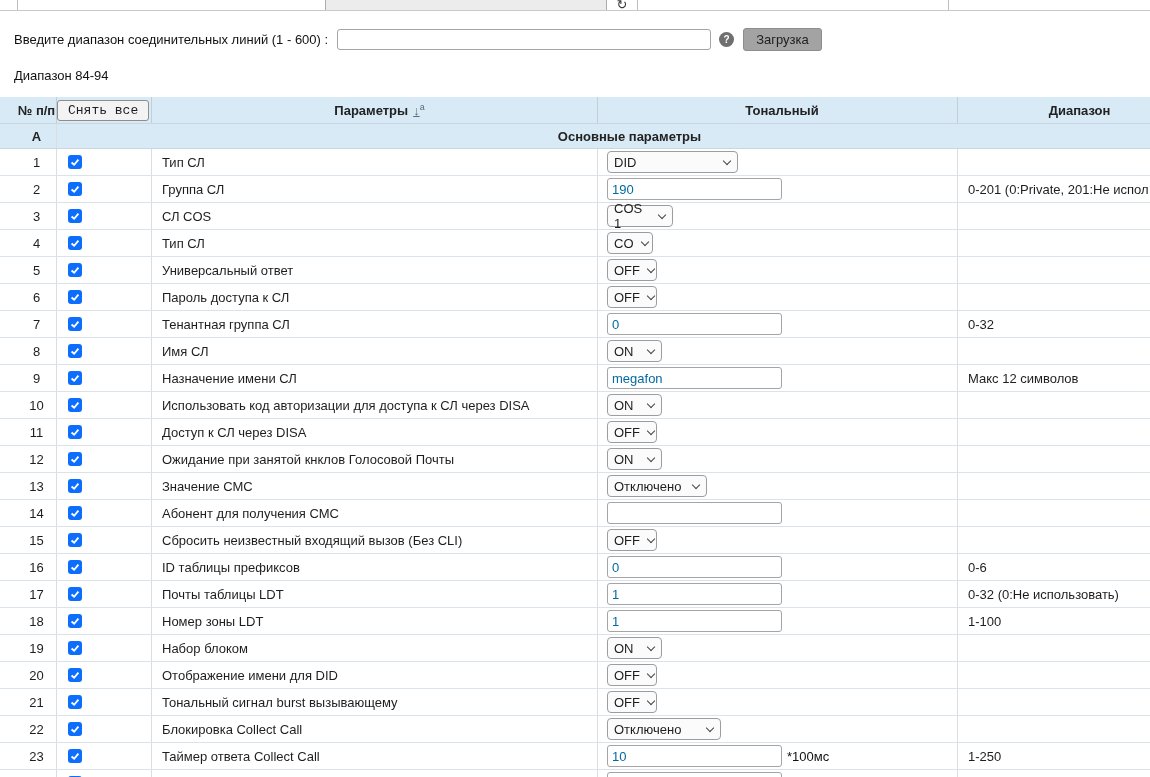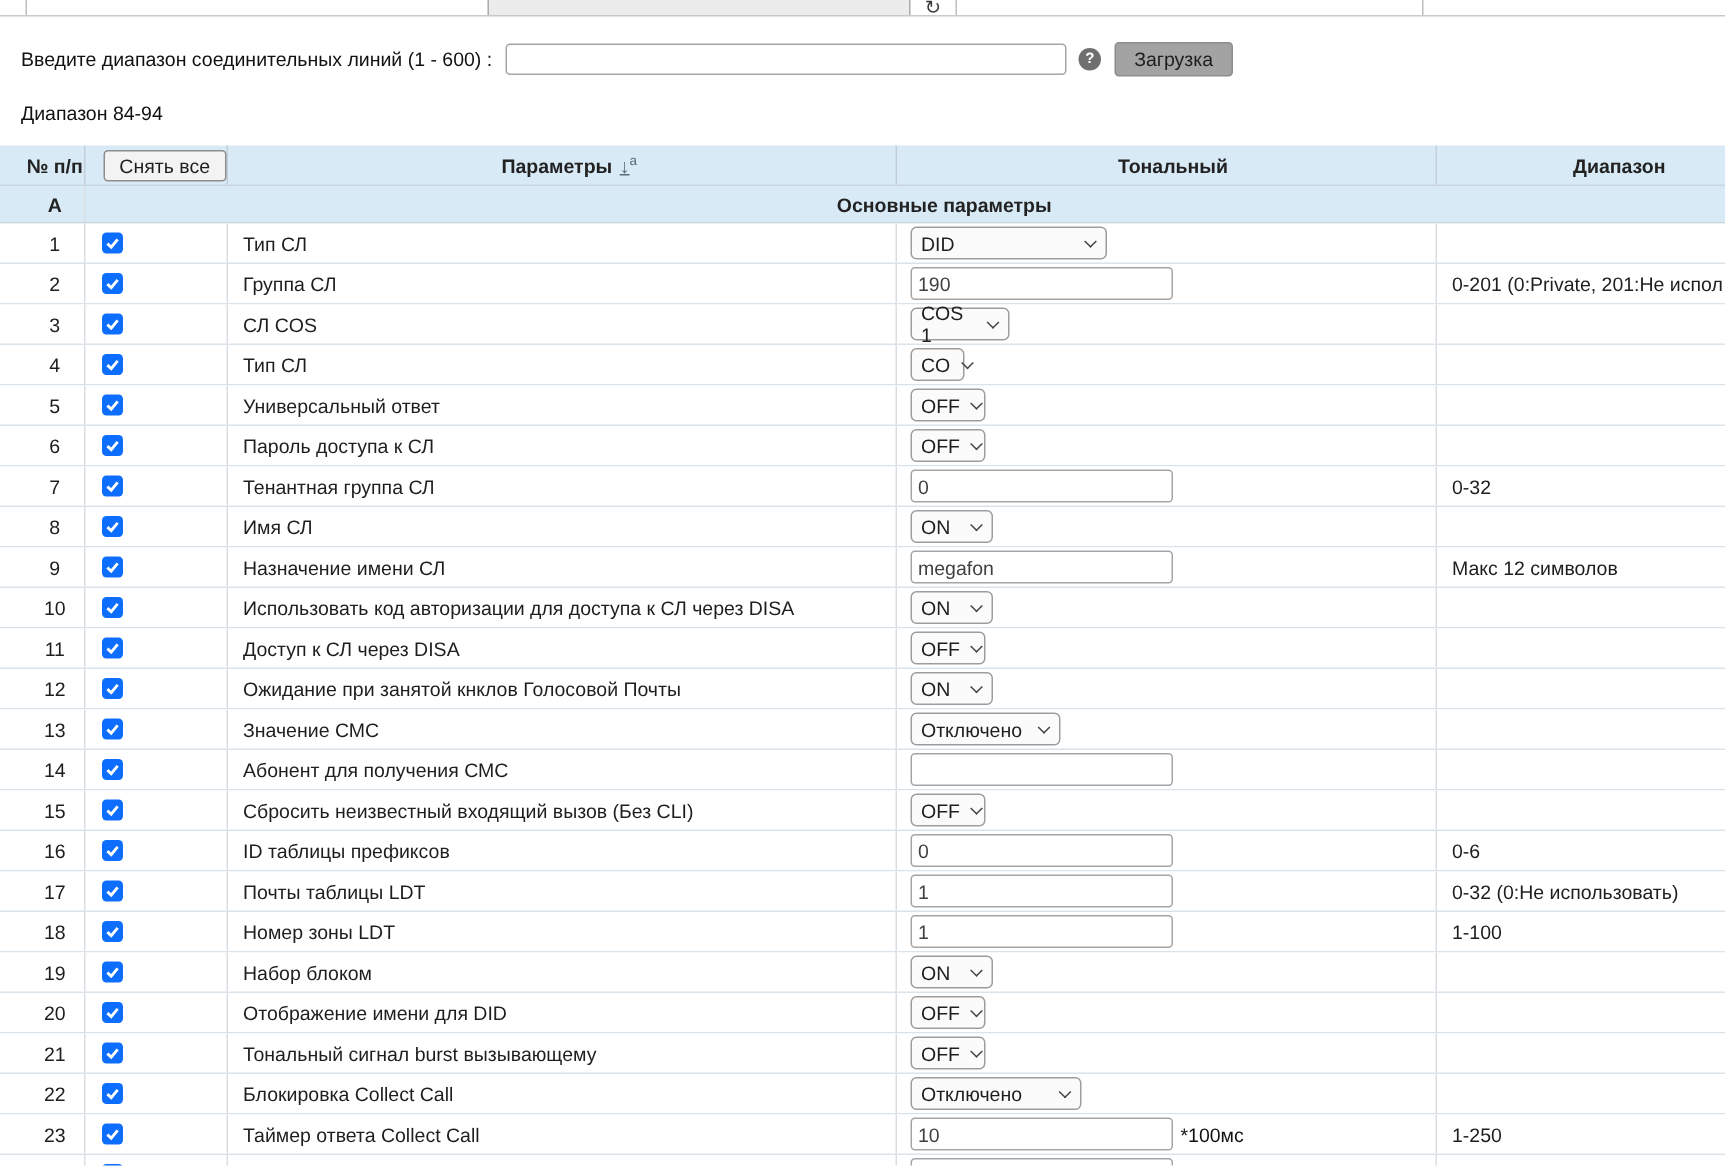--- a/index.html
+++ b/index.html
@@ -40,39 +40,39 @@
   .td,.th{border-right:1px solid var(--col_border);display:flex;align-items:center;}
   .thead .th{border-right:1px solid #c3ced6;font-weight:bold;color:#222;justify-content:center;}
   .col-num{width:57px;justify-content:center;padding-left:17px;}
   .col-check{width:95px;padding-left:11px;}
   .col-param{width:446px;padding-left:10px;}
   .col-value{width:360px;padding-left:9px;}
   .col-range{width:244px;padding-left:10px;border-right:none;overflow:hidden;white-space:nowrap;}
   .thead .tr{height:27px;}
   .section .tr{height:25px;}
   .tbody .tr{height:27px;}
-  .thead .col-check{justify-content:flex-end;padding-left:0;}
+  .thead .col-check{justify-content:flex-start;padding-left:0;font-family:Liberation Mono, monospace;}
   .clear-btn{background:#f3f3f3;border:1px solid #8d8d8d;border-radius:3px;
     font-family:inherit;font-size:13px;color:#1e1e1e;padding:2px 10px;margin:0;cursor:pointer;}
   .sort{margin-left:5px;color:#5a6b7a;font-weight:normal;}
   .sort .arr{text-decoration:underline;}
   .sort sup{font-size:9px;}
   .section .span-cell{width:1145px;justify-content:center;font-weight:bold;color:#222;border-right:none;}
   .section .col-num{font-weight:bold;color:#222;}
   
   .checkbox{width:14px;height:14px;border-radius:3px;background:var(--checkbox_blue);
     display:inline-flex;align-items:center;justify-content:center;cursor:pointer;flex:none;}
   .checkbox svg{display:block;}
   .selectbox{display:inline-flex;align-items:center;justify-content:space-between;
     height:22px;padding:0 6px;border:1px solid #9d9d9d;border-radius:4px;background:#fbfbfb;
     color:#1e1e1e;cursor:pointer;flex:none;}
   .chev{width:6px;height:6px;border-right:1.6px solid #444;border-bottom:1.6px solid #444;
     transform:rotate(45deg);margin:-3px 1px 0 8px;flex:none;}
   .textbox{width:175px;height:22px;border:1px solid #a5a5a5;border-radius:3px;
-    padding:0 4px;font-family:inherit;font-size:13px;color:#404040;}
+    padding:0 4px;font-family:inherit;font-size:13px;color:#0369a1;}
   .suffix{margin-left:5px;color:#111;}
 </style>
 </head>
 <body>
 
 <div class="topbar">
   <div class="vline" style="left:17px"></div>
   <div class="tab-gray"></div>
   <div class="refresh-cell">↻</div>
   <div class="vline" style="left:637px"></div>
@@ -174,21 +174,21 @@
     <div class="td col-num">4</div>
     <div class="td col-check">
       <span class="checkbox">
         <svg width="12" height="12" viewBox="0 0 14 14">
               <path d="M3 7.5 L6 10.2 L11 4.2" stroke="#fff" stroke-width="2.2" fill="none"></path>
             </svg>
       </span>
     </div>
     <div class="td col-param">Тип СЛ</div>
     <div class="td col-value">
-      <span class="selectbox" style="width: 36px;">
+      <span class="selectbox" style="width: 46px;">
         <span class="sel-text">CO</span>
         <span class="chev"></span>
       </span>
 
       <span class="suffix"></span>
     </div>
     <div class="td col-range"></div>
   </div>
 
   <div class="tr">

